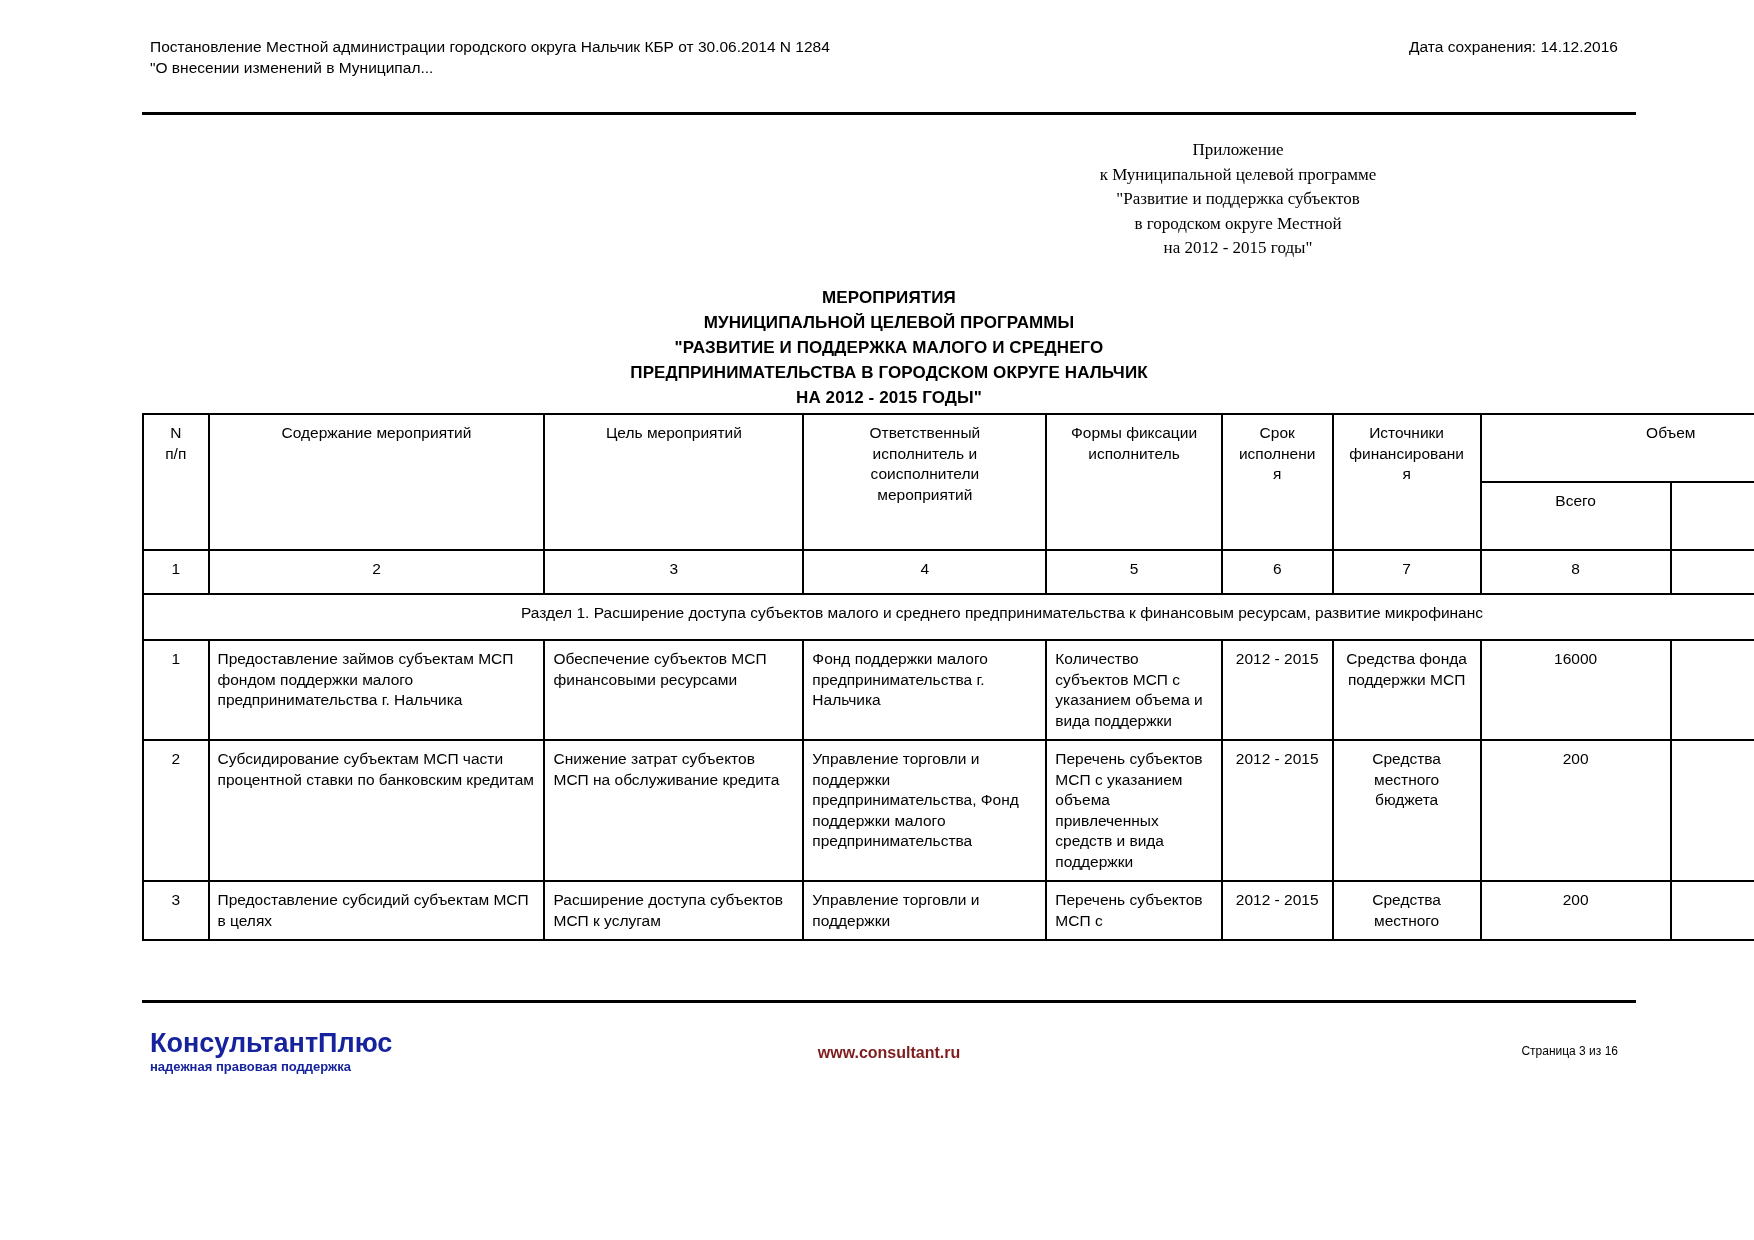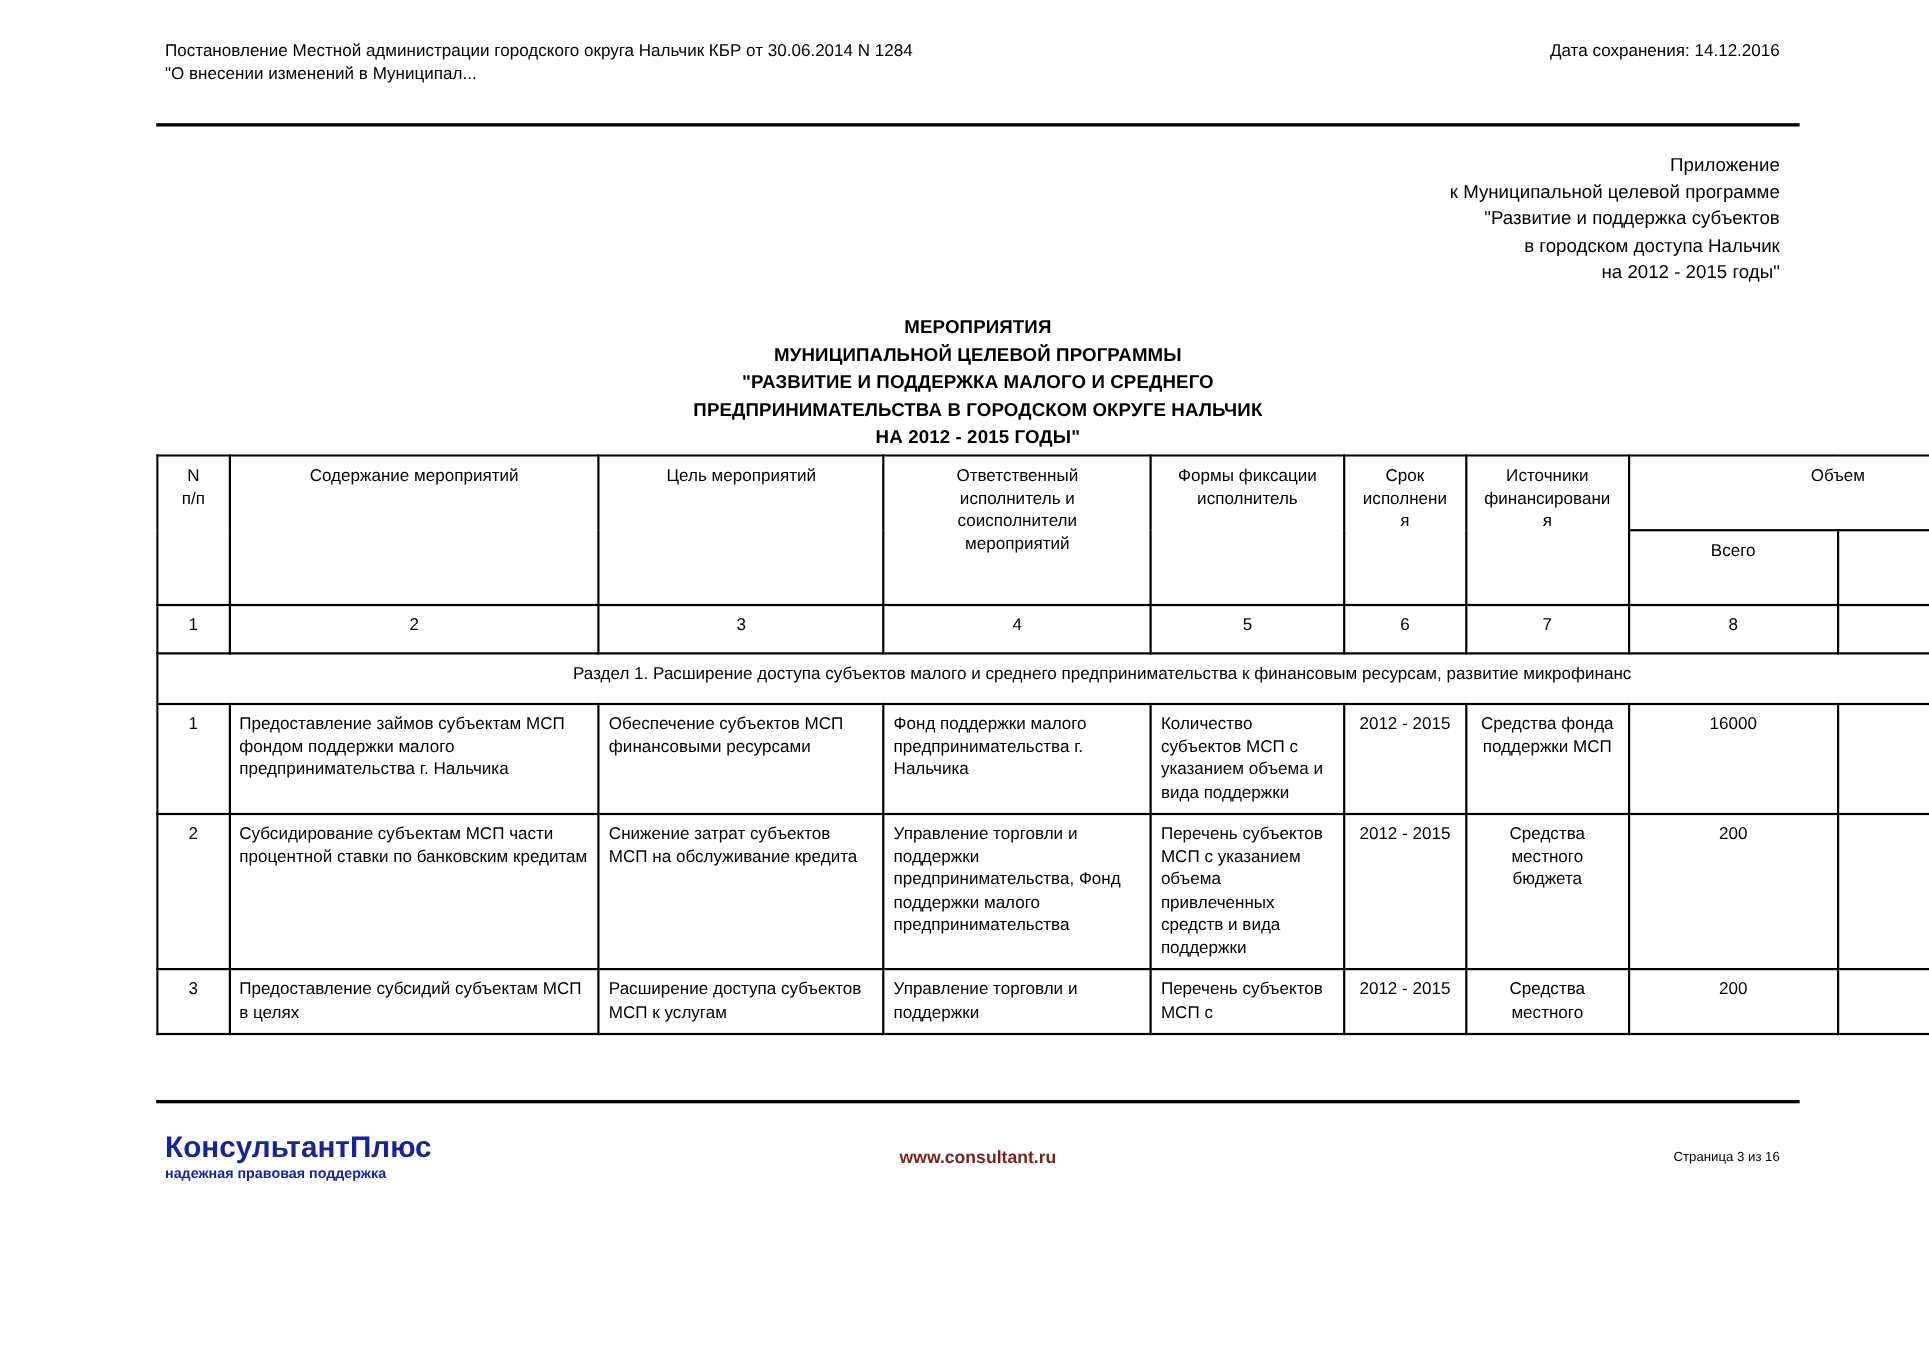--- a/index.html
+++ b/index.html
@@ -59,23 +59,24 @@
   }
   .rule-top { top: 112px; }
   .rule-bottom { top: 1000px; }
 
   
   .appendix {
     position: absolute;
     right: 148px;
     top: 138px;
     width: 760px;
-    text-align: right;
+    text-align: center;
     font-size: 17px;
     line-height: 24.5px;
+    font-family: Liberation Serif, serif;
   }
 
   
   .doc-title {
     position: absolute;
     left: 0;
     top: 285px;
     width: 1754px;
     text-align: center;
     font-size: 17px;
@@ -183,21 +184,21 @@
       <div>Дата сохранения: 14.12.2016</div>
     </div>
   </div>
 
   <div class="rule rule-top"></div>
 
   <div class="appendix">
     <div>Приложение</div>
     <div>к Муниципальной целевой программе</div>
     <div>"Развитие и поддержка субъектов</div>
-    <div>в городском доступа Нальчик</div>
+    <div>в городском округе Местной</div>
     <div>на 2012 - 2015 годы"</div>
   </div>
 
   <div class="doc-title">
     <div>МЕРОПРИЯТИЯ</div>
     <div>МУНИЦИПАЛЬНОЙ ЦЕЛЕВОЙ ПРОГРАММЫ</div>
     <div>"РАЗВИТИЕ И ПОДДЕРЖКА МАЛОГО И СРЕДНЕГО</div>
     <div>ПРЕДПРИНИМАТЕЛЬСТВА В ГОРОДСКОМ ОКРУГЕ НАЛЬЧИК</div>
     <div>НА 2012 - 2015 ГОДЫ"</div>
   </div>

